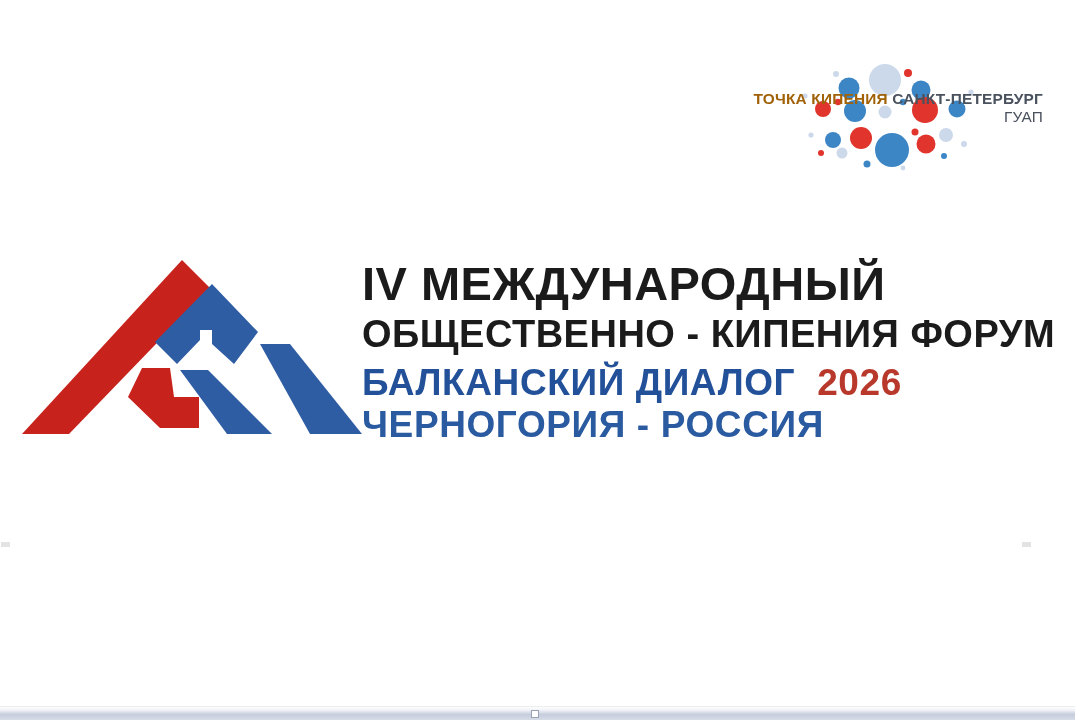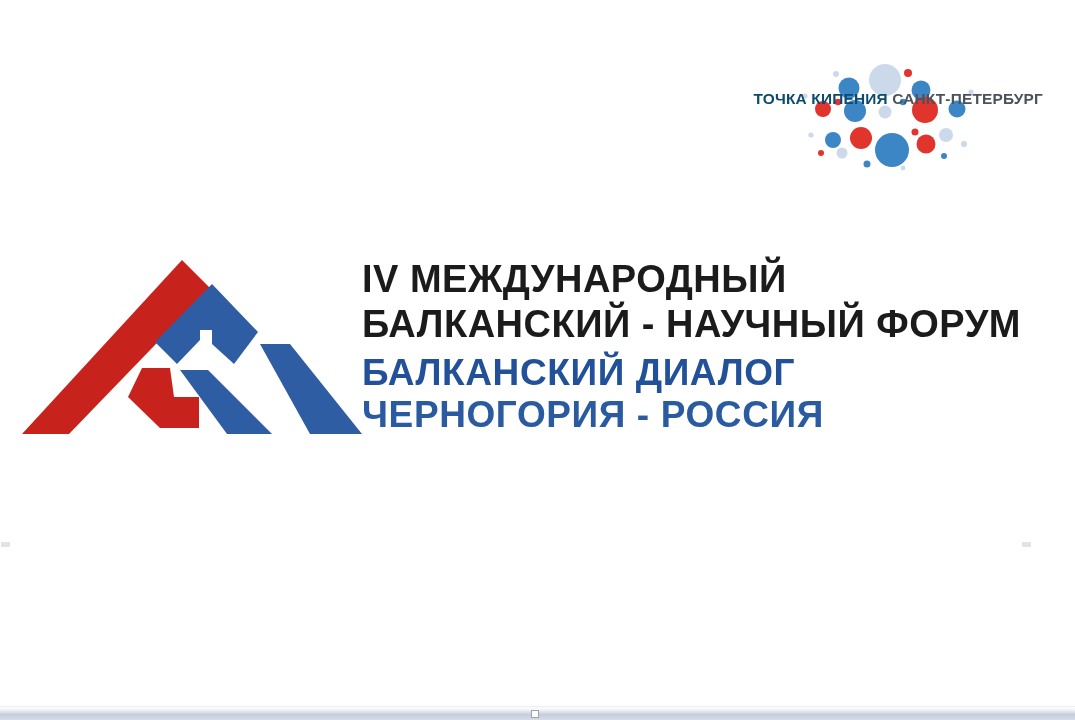--- a/index.html
+++ b/index.html
@@ -46,21 +46,21 @@
     line-height: 1.12;
     white-space: nowrap;
   }
   .plogo-line1 {
     font-size: 15.4px;
     letter-spacing: 0.2px;
     color: #3c4450;
   }
   .plogo-strong {
     font-weight: bold;
-    color: #0c4a6e;
+    color: #a16207;
     text-align: right;
   }
   .plogo-regular {
     font-weight: bold;
     color: #4a525e;
   }
   .plogo-line2 {
     font-size: 15.4px;
     font-weight: normal;
     color: #4a525e;
@@ -83,21 +83,21 @@
     left: 362px;
     top: 258px;
     width: 690px;
   }
   .title-line {
     white-space: nowrap;
     font-weight: bold;
     letter-spacing: 0.5px;
   }
   #title-line-1 {
-    font-size: 38px;
+    font-size: 47px;
     color: #1b1b1b;
     line-height: 1.12;
   }
   #title-line-2 {
     font-size: 38px;
     color: #1b1b1b;
     line-height: 1.12;
     margin-top: 2px;
   }
   #subtitle-row {
@@ -199,41 +199,43 @@
       <circle cx="231" cy="92" r="3" fill="#ccd9ea"></circle>
       <circle cx="78" cy="83" r="2.6" fill="#ccd9ea"></circle>
       <circle cx="170" cy="116" r="2.4" fill="#ccd9ea"></circle>
     </svg>
 
     <div id="partner-logo-text">
       <div class="plogo-line1">
         <span class="plogo-strong">ТОЧКА КИПЕНИЯ</span>
         <span class="plogo-regular">САНКТ-ПЕТЕРБУРГ</span>
       </div>
+      <div class="plogo-line2">ГУАП</div>
     </div>
   </div>
 
   <svg id="forum-emblem" viewBox="0 0 340 200">
 
     <path d="M 160 8 L 188 36 L 47 182 L 0 182 Z" fill="#c8221c"></path>
 
     <path d="M 120 116 L 148 116 L 152 145 L 177 145 L 177 176 L 138 176 L 106 145 Z" fill="#c8221c"></path>
 
     <path d="M 190 32 L 236 80 L 212 112 L 190 92 L 190 78 L 178 78 L 178 88 L 155 112 L 133 90 Z" fill="#2f5da3"></path>
 
     <path d="M 158 118 L 186 118 L 250 182 L 205 182 Z" fill="#2f5da3"></path>
 
     <path d="M 238 92 L 268 92 L 340 182 L 288 182 Z" fill="#2f5da3"></path>
   </svg>
 
   <div id="forum-title-block">
     <div class="title-line" id="title-line-1">IV МЕЖДУНАРОДНЫЙ</div>
-    <div class="title-line" id="title-line-2">БАЛКАНСКИЙ - НАУЧНЫЙ ФОРУМ</div>
+    <div class="title-line" id="title-line-2">ОБЩЕСТВЕННО - КИПЕНИЯ ФОРУМ</div>
     <div id="subtitle-row">
       <div id="subtitle-main">БАЛКАНСКИЙ ДИАЛОГ</div>
+      <div id="subtitle-year">2026</div>
     </div>
     <div id="countries-line">ЧЕРНОГОРИЯ - РОССИЯ</div>
   </div>
 
   <div class="edge-mark" id="edge-mark-left"></div>
   <div class="edge-mark" id="edge-mark-right"></div>
 
 </div>
 
 <div id="bottom-scrollbar">

